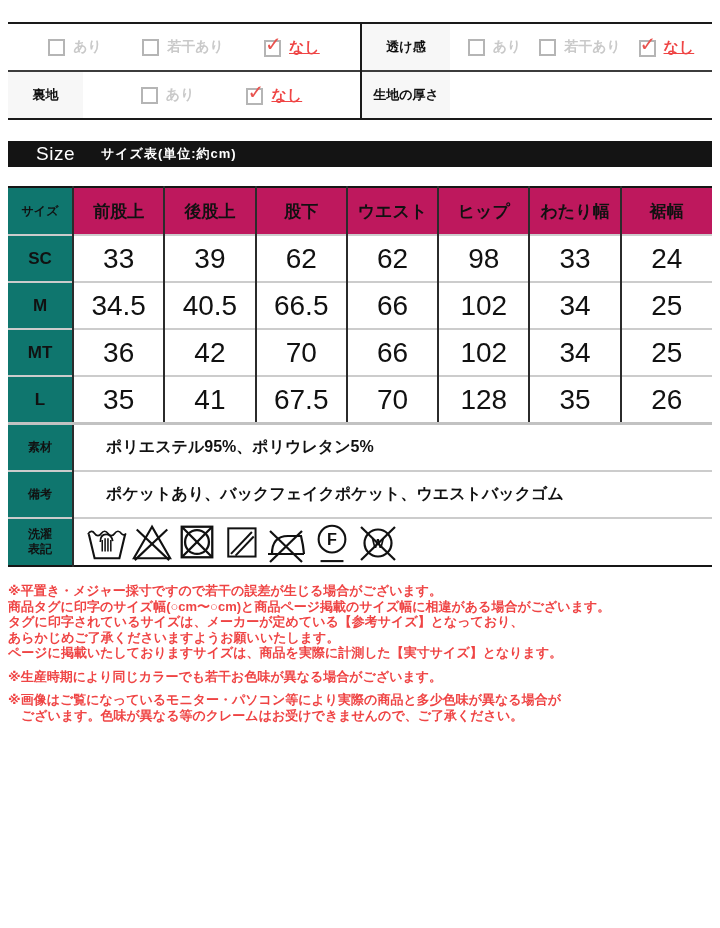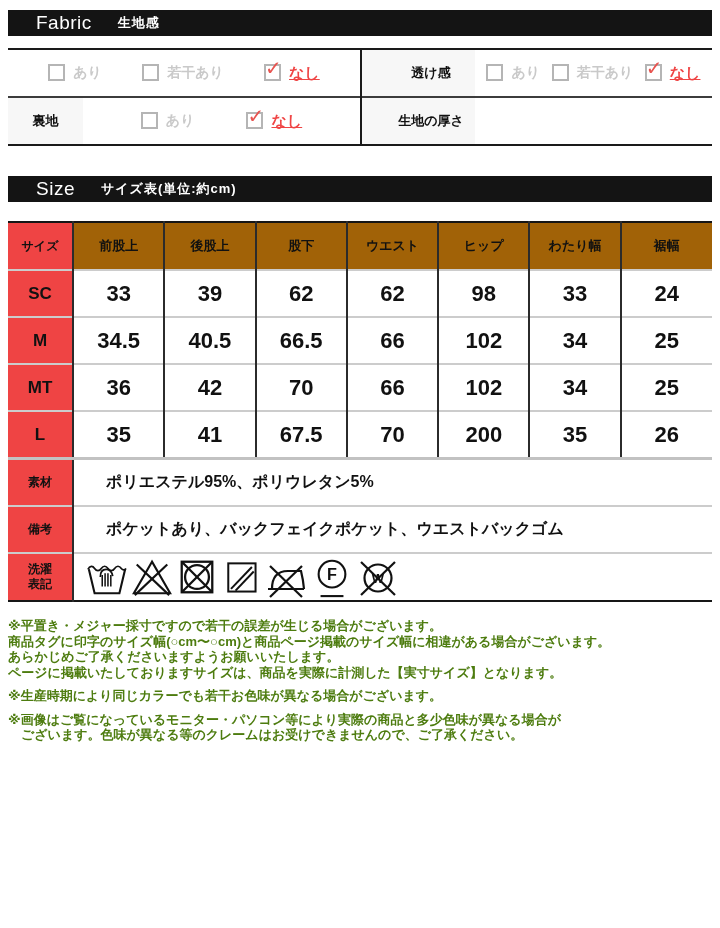--- a/index.html
+++ b/index.html
@@ -12,61 +12,57 @@
   .bar .ja{font-size:13px;font-weight:bold;margin-left:26px;letter-spacing:1px;}
 
   
   .fabric-table{display:flex;margin-top:12px;border-top:2px solid #1a1a1a;border-bottom:2px solid #1a1a1a;}
   .f-col{display:flex;flex-direction:column;}
   .f-col.left{width:352px;}
   .f-col.right{flex:1;border-left:2px solid #1a1a1a;}
   .f-row{display:flex;height:46px;}
   .f-row + .f-row{border-top:2px solid #3c3c3c;}
   .f-label{width:75px;background:#f7f7f7;display:flex;flex-direction:column;align-items:center;justify-content:center;font-size:13px;font-weight:bold;line-height:1.2;}
-  .f-col.right .f-label{width:88px;padding-left:25px;}
+  .f-col.right .f-label{width:88px;}
   .f-opts{flex:1;display:flex;align-items:center;justify-content:space-evenly;}
   .f-opts.center{justify-content:center;gap:52px;}
-  .opt{display:flex;align-items:flex-start;gap:8px;}
+  .opt{display:flex;align-items:flex-end;gap:8px;}
   .cb{position:relative;width:13px;height:13px;border:2px solid #b5b5b5;background:#fff;flex:none;}
   .opt .lbl{font-size:14px;color:#c9c9c9;font-weight:bold;}
   .opt.checked .lbl{color:#ef4444;font-size:15px;text-decoration:underline;}
   .opt.checked .cb::after{content:"✓";position:absolute;left:-1px;top:-10px;font-size:20px;font-weight:bold;color:#e8534f;}
 
   
   table.size{border-collapse:collapse;table-layout:fixed;width:704px;margin-top:19px;border-top:2px solid #161616;border-bottom:2px solid #161616;}
   table.size col.c0{width:65px;}
   .size th,.size td{border-top:2px solid #ccc;border-left:2px solid #2b2b2b;padding:0;text-align:center;vertical-align:middle;}
   .size tr:first-child th{border-top:none;}
   .size th:first-child,.size td:first-child{border-left:none;}
-  .size th{height:46px;font-size:13px;font-weight:bold;background:#a16207;}
+  .size th{height:46px;font-size:17px;font-weight:bold;background:#be185d;}
   .size th.lab{font-size:12px;}
   .size td{height:45px;}
-  .size td.val{font-size:22px;font-weight:bold;margin-left:46px;}
-  .size .lab{background:#ef4444;}
+  .size td.val{font-size:28px;font-weight:normal;margin-left:46px;}
+  .size .lab{background:#0f766e;}
   .size td.rowname{font-size:17px;font-weight:bold;}
   .size tr.material td{border-top:3px solid #c2c2c2;}
   .size td.small{font-size:12px;font-weight:bold;line-height:1.25;}
   .size td.text{text-align:left;padding-left:32px;font-size:16px;font-weight:bold;}
   .icons-row{display:flex;align-items:center;gap:3px;padding-left:12px;}
   .icons-row svg{display:block;}
 
   
-  .notes{margin-top:16px;font-size:13px;font-weight:bold;line-height:15.5px;color:#4d7c0f;}
+  .notes{margin-top:16px;font-size:13px;font-weight:bold;line-height:15.5px;color:#ef4444;}
   .note-group{margin-bottom:8px;}
   .note-line.indent{padding-left:13px;}
 </style>
 </head>
 <body>
 
 <div class="wrap">
 
-  <div class="bar">
-    <span class="en">Fabric</span>
-    <span class="ja">生地感</span>
-  </div>
 
   <div class="fabric-table">
     <div class="f-col left">
       <div class="f-row">
         <div class="f-opts">
           <span class="opt">
             <span class="cb"></span>
             <span class="lbl">あり</span>
           </span>
           <span class="opt">
@@ -116,21 +112,21 @@
         </div>
       </div>
       <div class="f-row">
         <div class="f-label">
           <span>生地の厚さ</span>
         </div>
       </div>
     </div>
   </div>
 
-  <div class="bar" style="margin-top:30px;">
+  <div class="bar" style="margin-top:21px;">
     <span class="en">Size</span>
     <span class="ja">サイズ表(単位:約cm)</span>
   </div>
 
   <table class="size">
     <colgroup>
         <col class="c0">
         <col span="7">
       </colgroup>
     <tbody>
@@ -173,21 +169,21 @@
         <td class="val">102</td>
         <td class="val">34</td>
         <td class="val">25</td>
       </tr>
       <tr>
         <td class="lab rowname">L</td>
         <td class="val">35</td>
         <td class="val">41</td>
         <td class="val">67.5</td>
         <td class="val">70</td>
-        <td class="val">200</td>
+        <td class="val">128</td>
         <td class="val">35</td>
         <td class="val">26</td>
       </tr>
       <tr class="material">
         <td class="lab small">素材</td>
         <td class="text" colspan="7">ポリエステル95%、ポリウレタン5%</td>
       </tr>
       <tr>
         <td class="lab small">備考</td>
         <td class="text" colspan="7">ポケットあり、バックフェイクポケット、ウエストバックゴム</td>
@@ -265,20 +261,21 @@
           </div>
         </td>
       </tr>
     </tbody>
   </table>
 
   <div class="notes">
     <div class="note-group">
       <div class="note-line">※平置き・メジャー採寸ですので若干の誤差が生じる場合がございます。</div>
       <div class="note-line">商品タグに印字のサイズ幅(○cm〜○cm)と商品ページ掲載のサイズ幅に相違がある場合がございます。</div>
+      <div class="note-line">タグに印字されているサイズは、メーカーが定めている【参考サイズ】となっており、</div>
       <div class="note-line">あらかじめご了承くださいますようお願いいたします。</div>
       <div class="note-line">ページに掲載いたしておりますサイズは、商品を実際に計測した【実寸サイズ】となります。</div>
     </div>
     <div class="note-group">
       <div class="note-line">※生産時期により同じカラーでも若干お色味が異なる場合がございます。</div>
     </div>
     <div class="note-group">
       <div class="note-line">※画像はご覧になっているモニター・パソコン等により実際の商品と多少色味が異なる場合が</div>
       <div class="note-line indent">ございます。色味が異なる等のクレームはお受けできませんので、ご了承ください。</div>
     </div>

